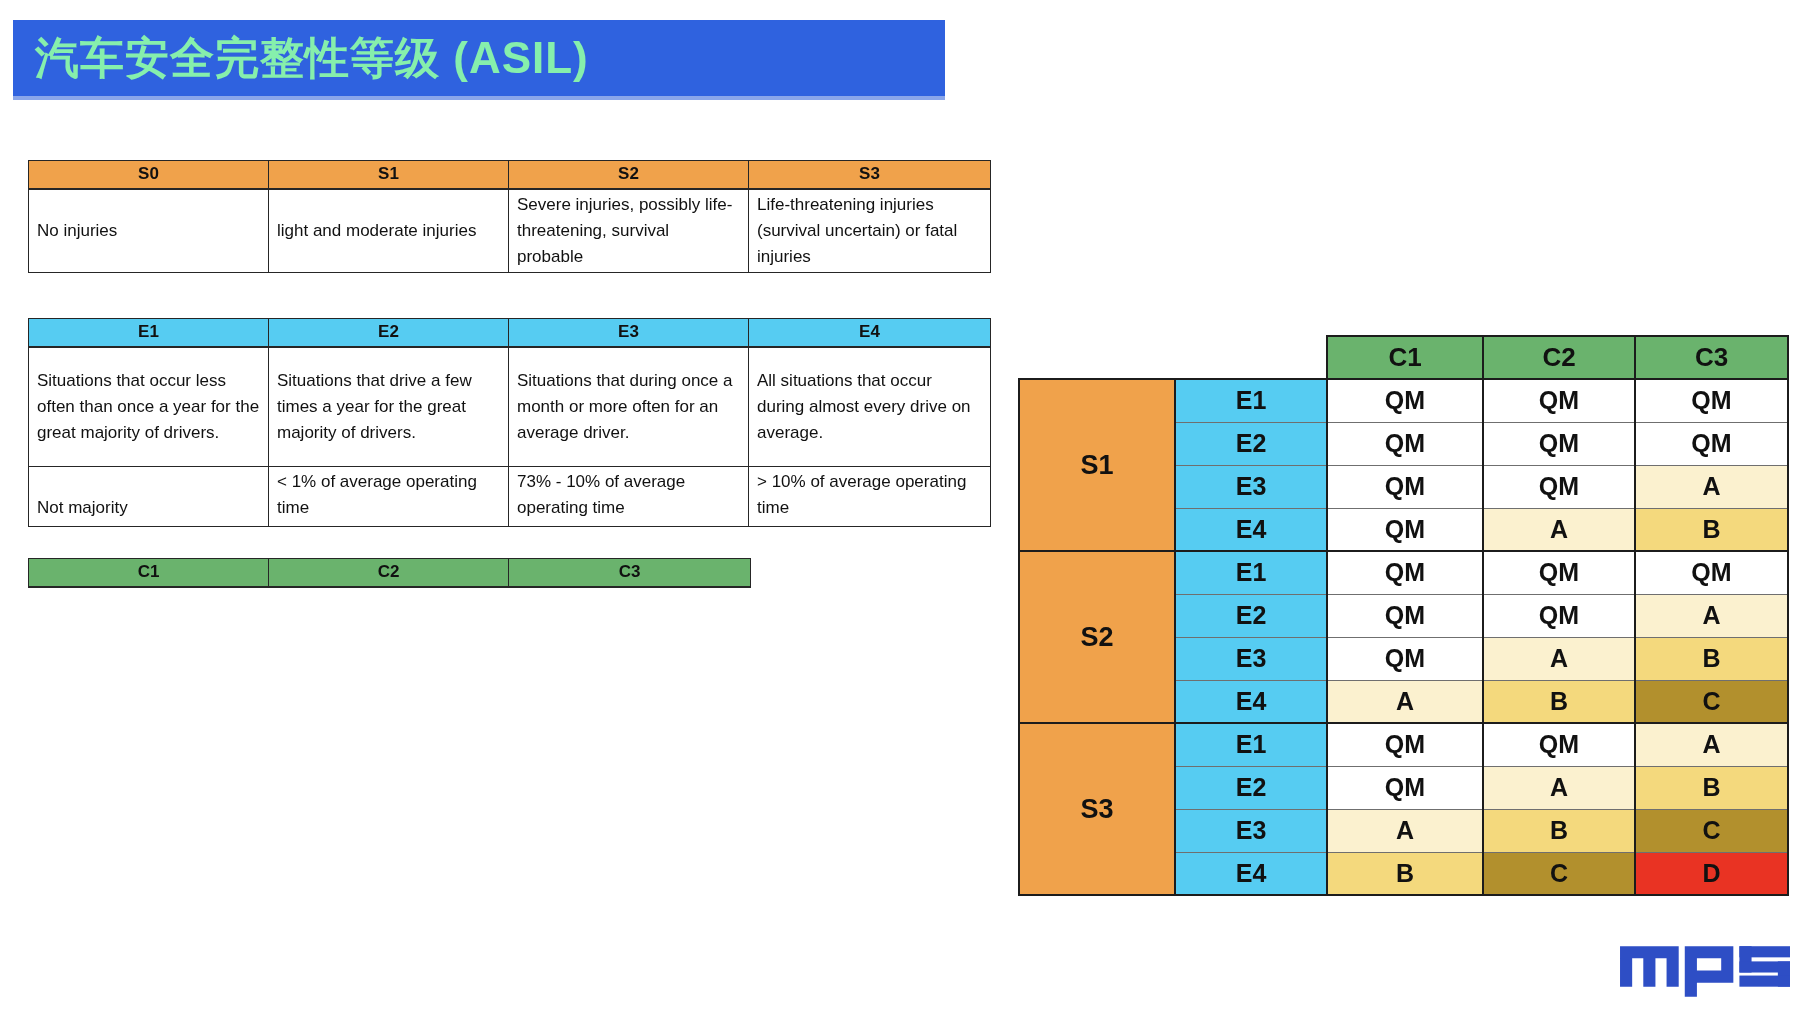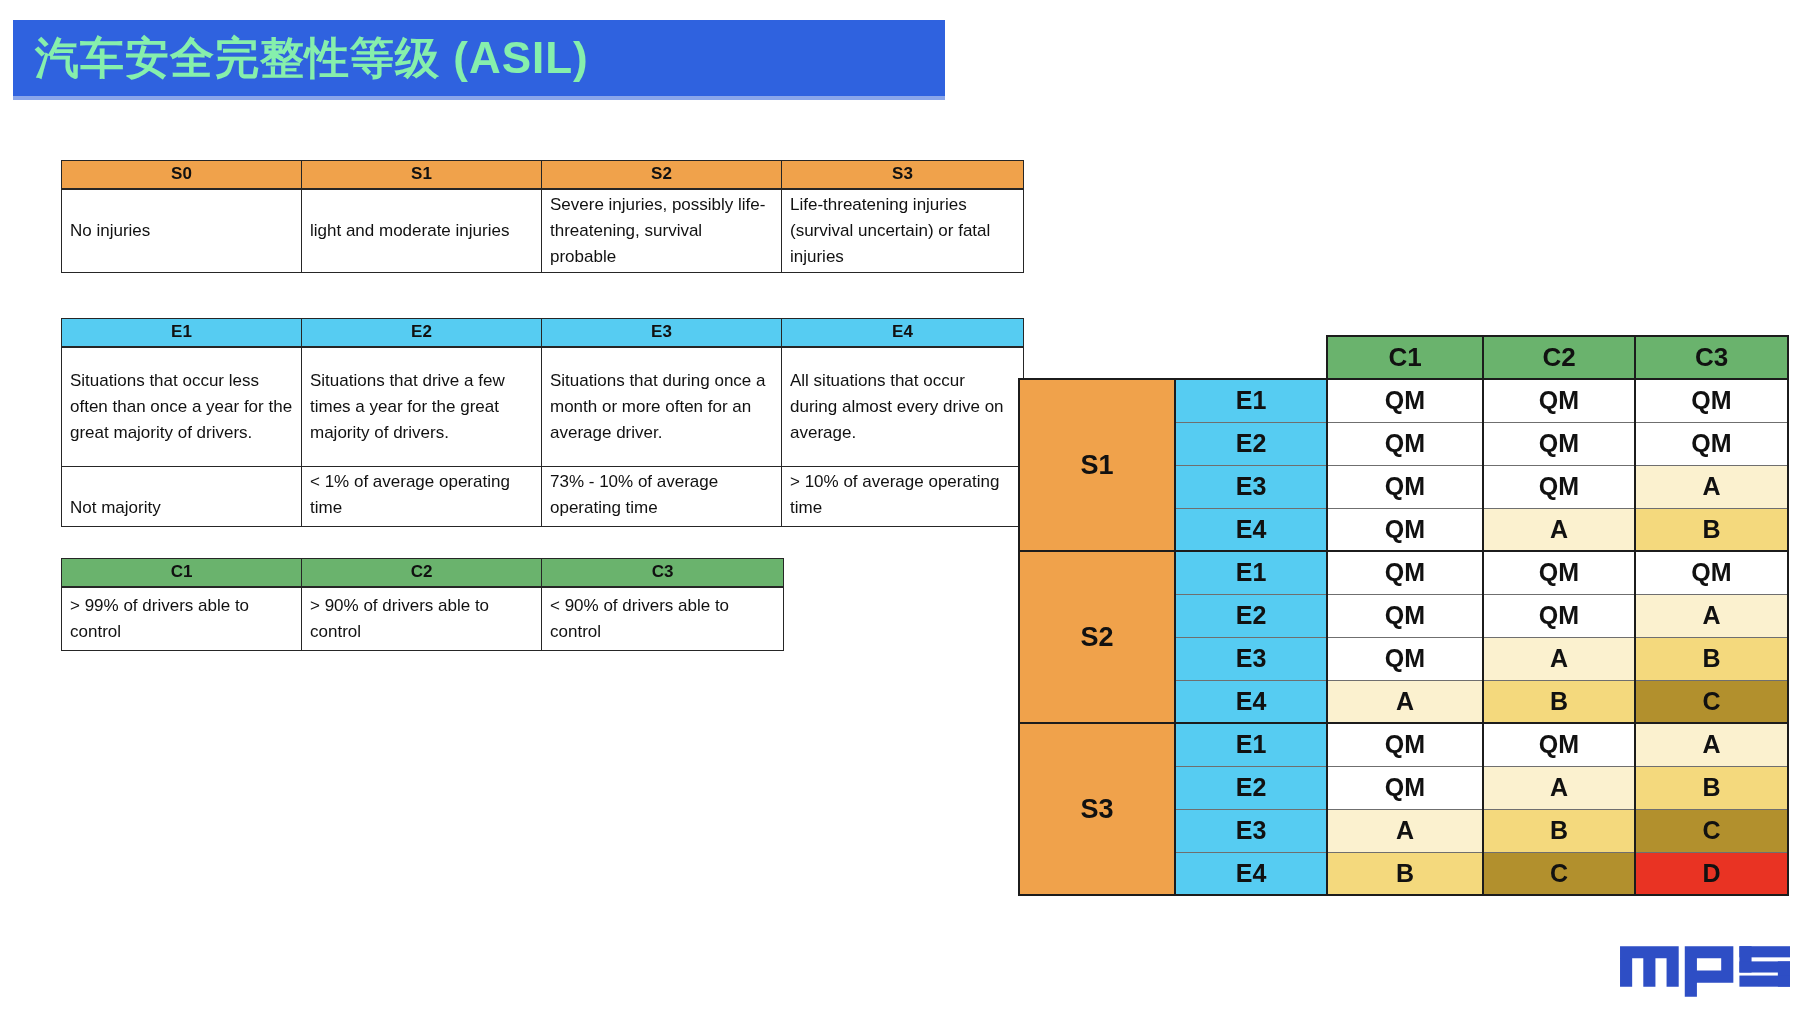--- a/index.html
+++ b/index.html
@@ -16,21 +16,20 @@
     display:flex; align-items:center; padding-left:22px;
   }
   .banner span {
     color:#86efac; font-size:44px; font-weight:700; letter-spacing:1px;
   }
 
   
   table.ltable {
     position:absolute; border-collapse:collapse; table-layout:fixed;
     background:#ffffff;
-    margin-left:33px;
   }
   .ltable th, .ltable td {
     border:1.6px solid #262626; padding:2px 8px; overflow:hidden;
   }
   .ltable th {
     font-size:17px; font-weight:700; text-align:center; height:28px;
     border-bottom-width:2.4px;
   }
   .ltable td {
     font-size:17px; line-height:26px; text-align:left; vertical-align:middle;
@@ -142,25 +141,20 @@
     <colgroup>
         <col style="width:240px">
         <col style="width:240px">
         <col style="width:242px">
       </colgroup>
     <tbody>
         <tr>
       <th class="gh">C1</th>
       <th class="gh">C2</th>
       <th class="gh">C3</th>
-    </tr>
-    <tr>
-      <td>&gt; 99% of drivers able to control</td>
-      <td>&gt; 90% of drivers able to control</td>
-      <td>&lt; 90% of drivers able to control</td>
     </tr>
   </tbody>
     </table>
 
   <table class="matrix">
     <colgroup>
         <col style="width:156px">
         <col style="width:152px">
         <col style="width:156px">
         <col style="width:152px">

